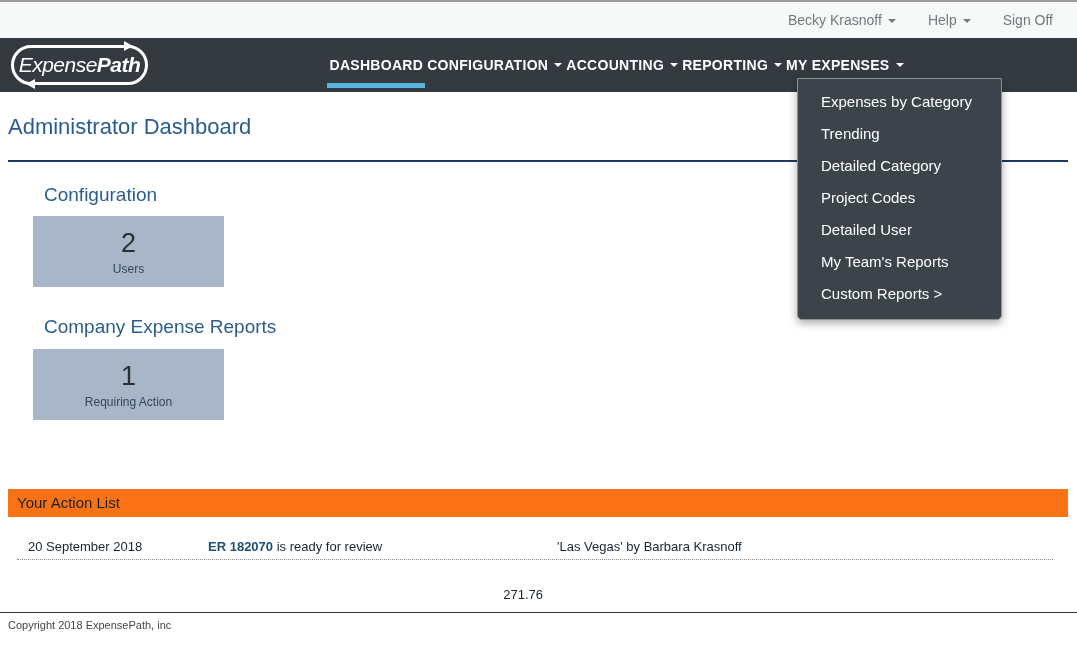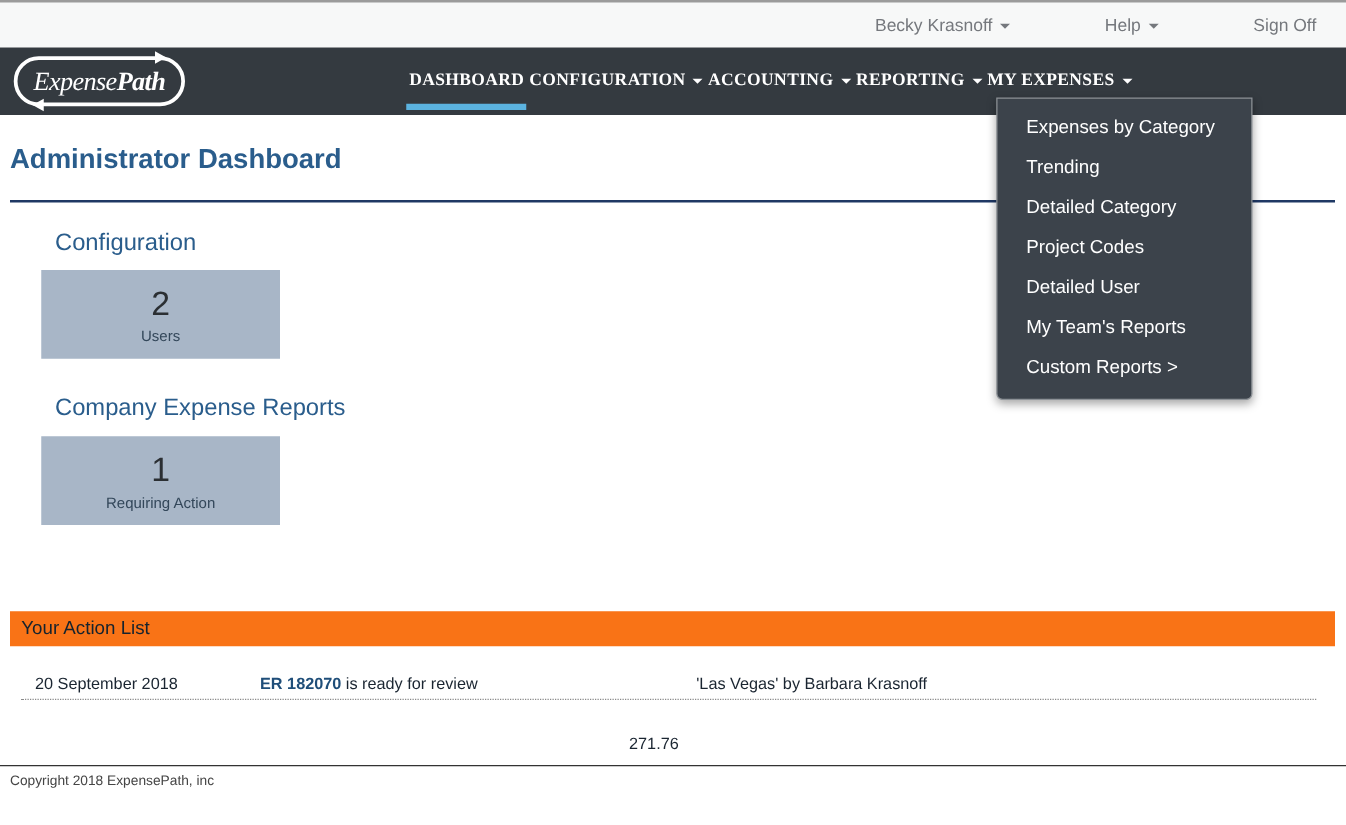--- a/index.html
+++ b/index.html
@@ -10,37 +10,36 @@
     position: relative;
     overflow: hidden;
   }
 
   
   .topbar {
     position: absolute; left: 0; top: 0; width: 1077px; height: 38px;
     background: #f7f8f8;
     border-top: 2px solid #9b9b9b;
     display: flex; align-items: center; justify-content: flex-end;
-    gap: 76px; padding-right: 24px;
+    gap: 32px; padding-right: 24px;
   }
   .topbar-item {
     color: #75787d; font-size: 14px; cursor: pointer; white-space: nowrap;
   }
   .caret {
     display: inline-block; width: 0; height: 0;
     border-left: 4px solid transparent; border-right: 4px solid transparent;
     border-top: 4px solid currentColor;
     margin-left: 6px; vertical-align: 2px;
   }
 
   
   .navbar {
     position: absolute; left: 0; top: 38px; width: 1077px; height: 54px;
     background: #343a40;
-    font-family: Liberation Serif, serif;
   }
   .logo {
     position: absolute; left: 11px; top: 7px; width: 137px; height: 40px;
     border: 3px solid #ffffff; border-radius: 21px;
     display: flex; align-items: center; justify-content: center;
     color: #ffffff; font-style: italic; font-size: 21px; letter-spacing: -0.5px;
   }
   .logo .p2 { font-weight: bold; }
   .logo-arrow-tr, .logo-arrow-bl {
     position: absolute; width: 0; height: 0;
@@ -74,21 +73,21 @@
     z-index: 10;
   }
   .dropdown-item {
     height: 32px; line-height: 32px; padding-left: 23px;
     color: #ffffff; font-size: 15px; cursor: pointer; white-space: nowrap;
   }
 
   
   .page-title {
     position: absolute; left: 8px; top: 114px;
-    font-size: 22px; color: #2a5d8c; font-weight: bold;
+    font-size: 22px; color: #2a5d8c; font-weight: normal;
   }
   .title-rule {
     position: absolute; left: 8px; top: 160px; width: 1060px; height: 2px;
     background: #1f3864;
   }
   .section-heading {
     position: absolute; left: 44px;
     font-size: 19px; color: #2a5d8c; font-weight: normal;
   }
   .heading-config { top: 184px; }

